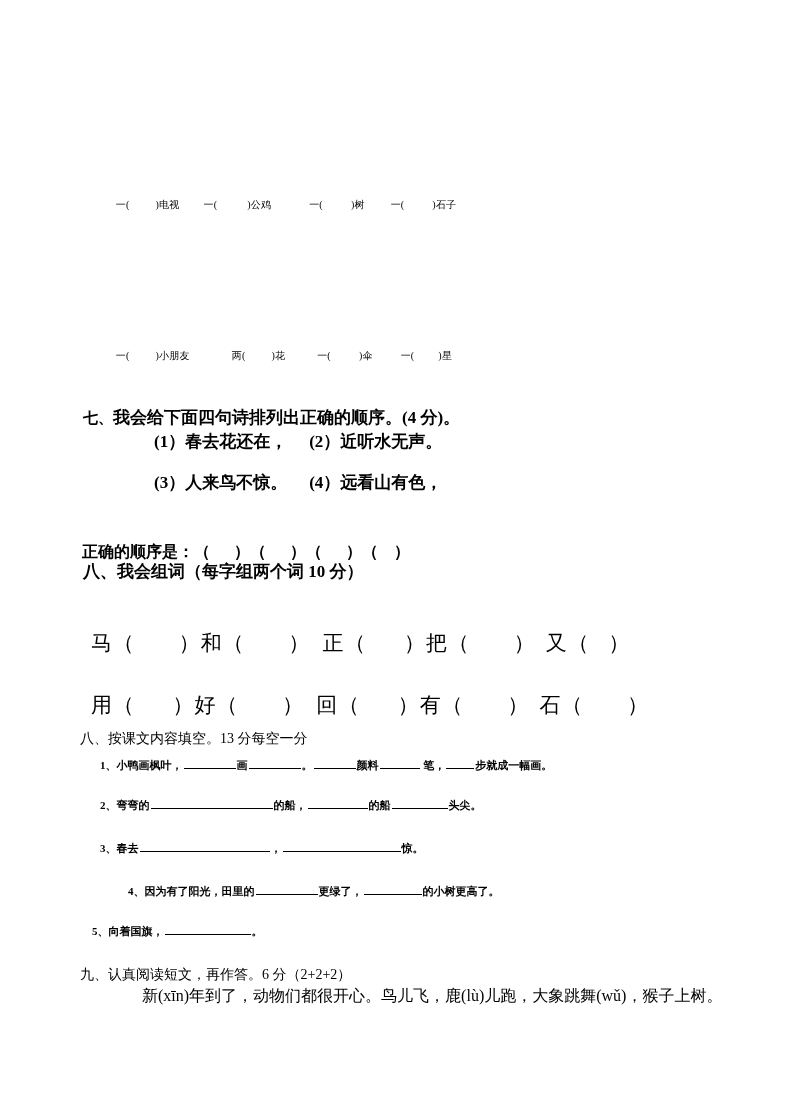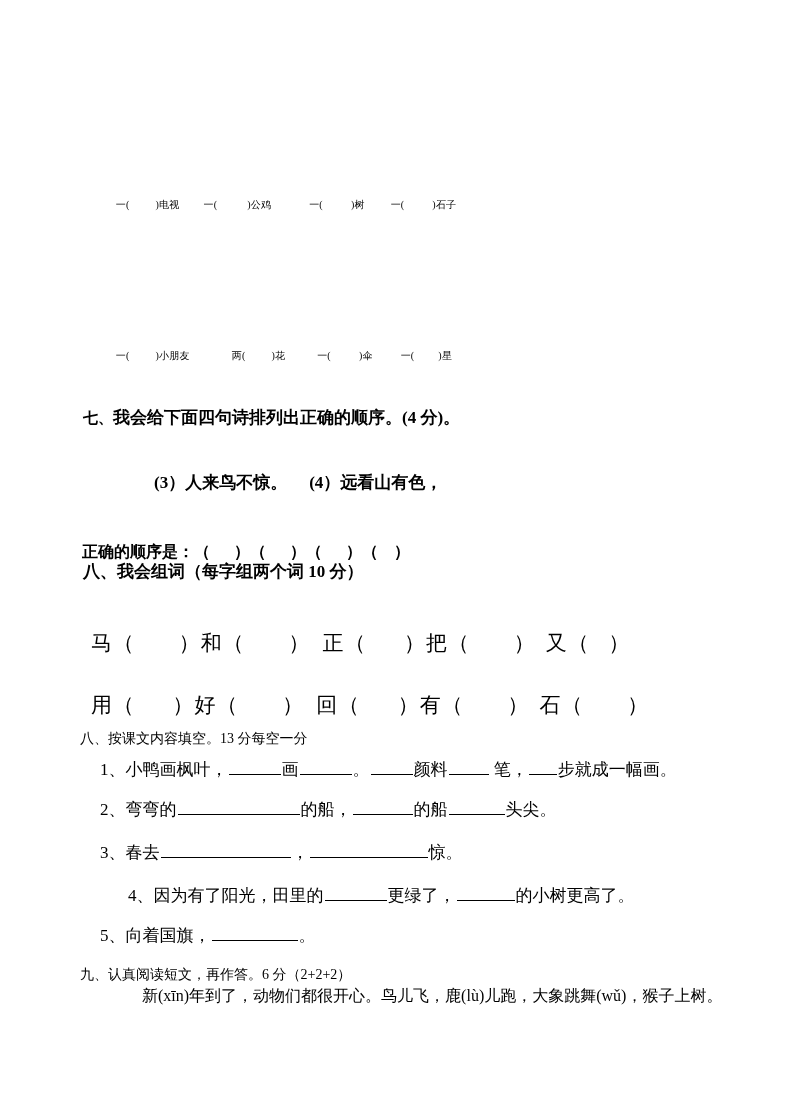--- a/index.html
+++ b/index.html
@@ -57,21 +57,22 @@
   }
 
   
   .wordrow {
     font-size: 21px;
     letter-spacing: 1px;
   }
 
   
   .q {
-    font-size: 17px;
+    font-size: 11px;
+    font-weight: bold;
   }
   .sec-small {
     font-size: 14px;
   }
   .passage {
     font-size: 16px;
   }
 
   
   .u {
@@ -92,20 +93,23 @@
   </div>
 
   <div class="ln mw-row" style="left:105px; top:341px;">
     <span><span>一(</span><span style="display:inline-block;width:26px"></span><span>)小朋友</span></span><span style="display:inline-block;width:42px"></span><span><span>两(</span><span style="display:inline-block;width:26px"></span><span>)花</span></span><span style="display:inline-block;width:32px"></span><span><span>一(</span><span style="display:inline-block;width:28px"></span><span>)伞</span></span><span style="display:inline-block;width:28px"></span><span><span>一(</span><span style="display:inline-block;width:24px"></span><span>)星</span></span>
   </div>
 
   <div class="ln heading" style="left:66px; top:392px;">
     <span class="num">七、</span><span>我会给下面四句诗排列出正确的顺序。(4 分)。</span>
   </div>
 
+  <div class="ln poem" style="left:137px; top:416px;">
+    <span>(1）</span><span>春去花还在，</span><span style="display:inline-block;width:22px"></span><span>(2）</span><span>近听水无声。</span>
+  </div>
   <div class="ln poem" style="left:137px; top:457px;">
     <span>(3）</span><span>人来鸟不惊。</span><span style="display:inline-block;width:22px"></span><span>(4）</span><span>远看山有色，</span>
   </div>
 
   <div class="ln order-line" style="left:66px; top:528px;">
     <span>正确的顺序是：</span><span>（      ）</span><span>（      ）</span><span>（      ）</span><span>（    ）</span>
   </div>
 
   <div class="ln heading" style="left:66px; top:546px;">
     <span>八、</span><span>我会组词（每字组两个词 10 分）</span>
@@ -120,21 +124,21 @@
   </div>
 
   <div class="ln sec-small" style="left:66px; top:718px;">
     <span>八、</span><span>按课文内容填空。13 分每空一分</span>
   </div>
 
   <div class="ln q" style="left:100px; top:758px;"><span>1、</span><span>小鸭画枫叶，</span><span class="u" style="width: 52px;"></span><span>画</span><span class="u" style="width: 52px;"></span><span>。</span><span class="u" style="width: 42px;"></span><span>颜料</span><span class="u" style="width: 40px;"></span><span> 笔，</span><span class="u" style="width: 28px;"></span><span>步就成一幅画。</span></div>
   <div class="ln q" style="left:100px; top:798px;"><span>2、</span><span>弯弯的</span><span class="u" style="width: 122px;"></span><span>的船，</span><span class="u" style="width: 60px;"></span><span>的船</span><span class="u" style="width: 56px;"></span><span>头尖。</span></div>
   <div class="ln q" style="left:100px; top:841px;"><span>3、</span><span>春去</span><span class="u" style="width: 130px;"></span><span>，</span><span class="u" style="width: 118px;"></span><span>惊。</span></div>
   <div class="ln q" style="left:100px; top:884px;margin-left:28px;"><span>4、</span><span>因为有了阳光，田里的</span><span class="u" style="width: 62px;"></span><span>更绿了，</span><span class="u" style="width: 58px;"></span><span>的小树更高了。</span></div>
-  <div class="ln q" style="left:100px; top:924px;"><span>5、</span><span>向着国旗，</span><span class="u" style="width: 86px;"></span><span>。</span></div>
+  <div class="ln q" style="left:92px; top:924px;"><span>5、</span><span>向着国旗，</span><span class="u" style="width: 86px;"></span><span>。</span></div>
 
   <div class="ln sec-small" style="left:66px; top:954px;text-align:center;">
     <span>九、</span><span>认真阅读短文，再作答。6 分（2+2+2）</span>
   </div>
 
   <div class="ln passage" style="left:142px; top:988px;">新(xīn)年到了，动物们都很开心。鸟儿飞，鹿(lù)儿跑，大象跳舞(wǔ)，猴子上树。</div>
 
 </div>
 
 </body></html>

